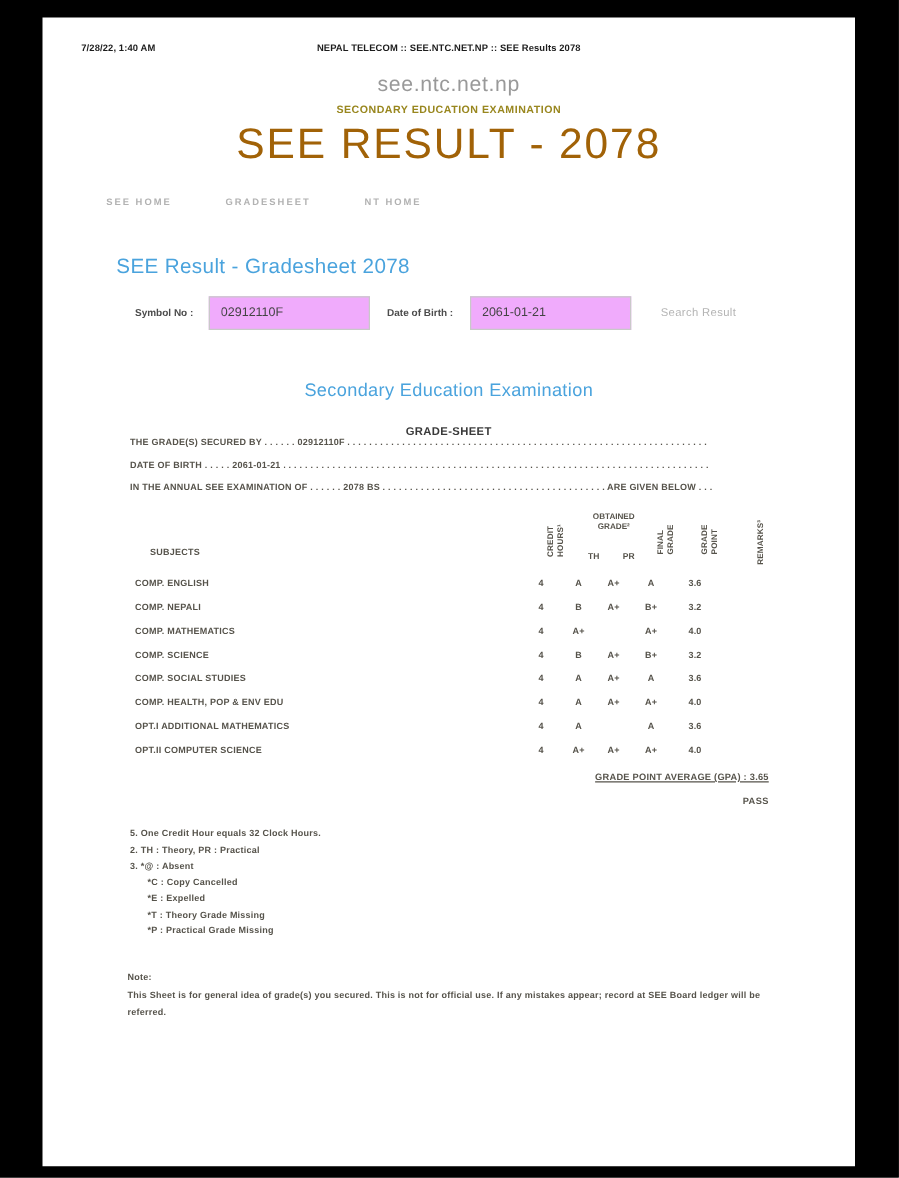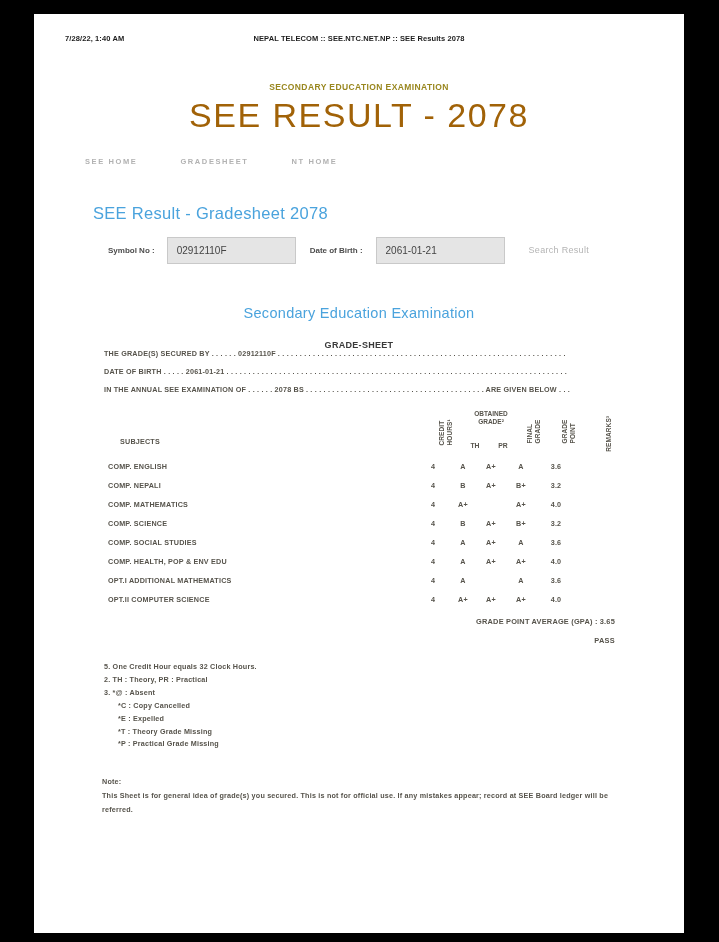--- a/index.html
+++ b/index.html
@@ -30,21 +30,21 @@
   .nav { left:51px; top:143px; display:flex; }
   .nav-item { font-size:7.5px; font-weight:bold; color:#b2b2b2; letter-spacing:1.6px;
     margin-right:43px; cursor:pointer; }
 
   
   .result-heading { left:59px; top:190px; font-size:16.5px; color:#4aa3dd; letter-spacing:0.3px; }
   .form-row { left:59px; top:222px; width:560px; height:28px; display:flex; align-items:center; }
   .form-label { font-size:8px; font-weight:bold; color:#4c4c4c; }
   .lbl1 { margin-left:15px; margin-right:12px; }
   .lbl2 { margin-left:14px; margin-right:13px; }
-  .form-input { width:129px; height:27px; border:1px solid #c9c9c9; background:#e5e5e5;
+  .form-input { width:129px; height:27px; border:1px solid #c9c9c9; background:#f0abfc;
     font-size:10px; color:#444; padding-left:9px; font-family:"Liberation Sans", sans-serif; outline:none; }
   .search-btn { margin-left:24px; font-size:9px; color:#b4b4b4; background:none; border:none;
     font-family:"Liberation Sans", sans-serif; cursor:pointer; letter-spacing:0.3px; }
 
   
   .doc { font-size:7.2px; font-weight:bold; color:#56534b; letter-spacing:0.2px; }
   .sheet-title { left:0; top:291px; width:650px; text-align:center;
     font-size:14.5px; color:#4aa3dd; letter-spacing:0.3px; }
   .sheet-sub { left:0; top:326px; width:650px; text-align:center;
     font-size:9px; font-weight:bold; color:#3a3a3a; letter-spacing:0.3px; }
@@ -75,41 +75,42 @@
   .trow { display:flex; height:19px; align-items:center; }
   .c-sub { width:307px; }
   .c-cr { width:36px; text-align:center; }
   .c-th { width:24px; text-align:center; }
   .c-pr { width:32px; text-align:center; }
   .c-fi { width:28px; text-align:center; }
   .c-gp { width:42px; text-align:center; }
   .c-re { width:40px; text-align:center; }
 
   .summary { left:70px; top:603px; width:511px; text-align:right; }
-  .gpa-line { height:19px; font-size:7.4px; }
+  .gpa-line { height:19px; font-size:7.4px;text-decoration:underline; }
   .pass-line { font-size:7.4px; letter-spacing:0.3px; }
 
   .footnotes { left:70px; top:647px; }
   .fnote { line-height:12.9px; }
   .fnote.indent { padding-left:14px; }
 
   .note { left:68px; top:761px; width:522px; }
   .note-label { line-height:14px; }
   .note-text { line-height:13.5px; }
 </style>
 </head>
 <body>
 
 <div class="page">
 
   <div class="abs print-header print-meta">
     <span class="ph-title">NEPAL TELECOM :: SEE.NTC.NET.NP :: SEE Results 2078</span>
     <span class="ph-date">7/28/22, 1:40 AM</span>
   </div>
 
+  <div class="abs site-domain">see.ntc.net.np</div>
   <div class="abs site-sub">SECONDARY EDUCATION EXAMINATION</div>
   <div class="abs banner">SEE RESULT - 2078</div>
 
   <div class="abs nav">
     <span class="nav-item">SEE HOME</span>
     <span class="nav-item">GRADESHEET</span>
     <span class="nav-item">NT HOME</span>
   </div>
 
   <div class="abs result-heading">SEE Result - Gradesheet 2078</div>

